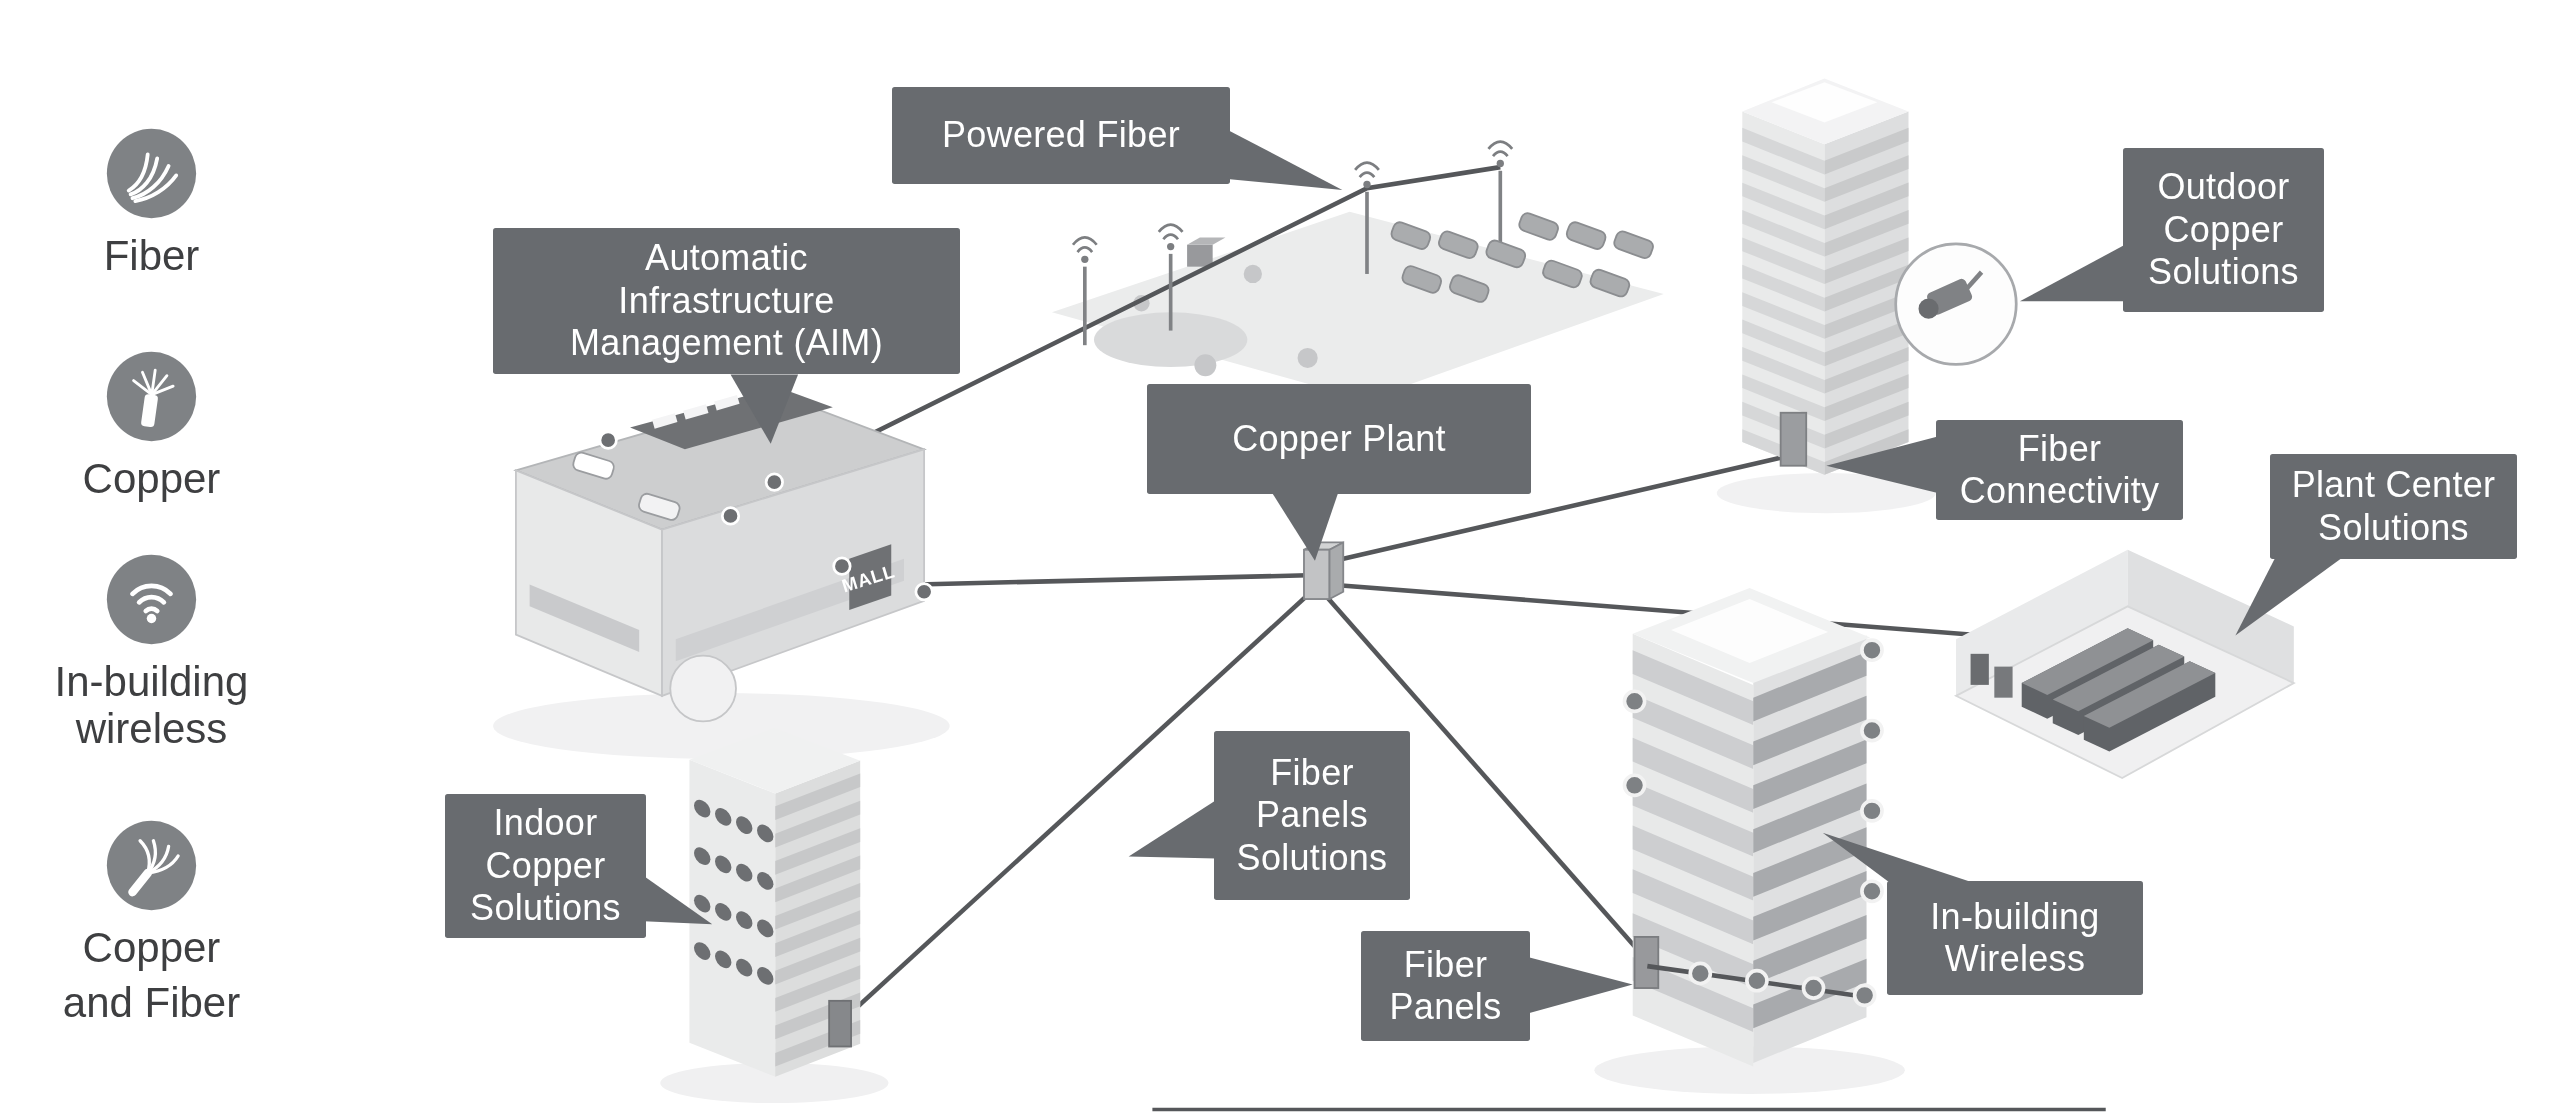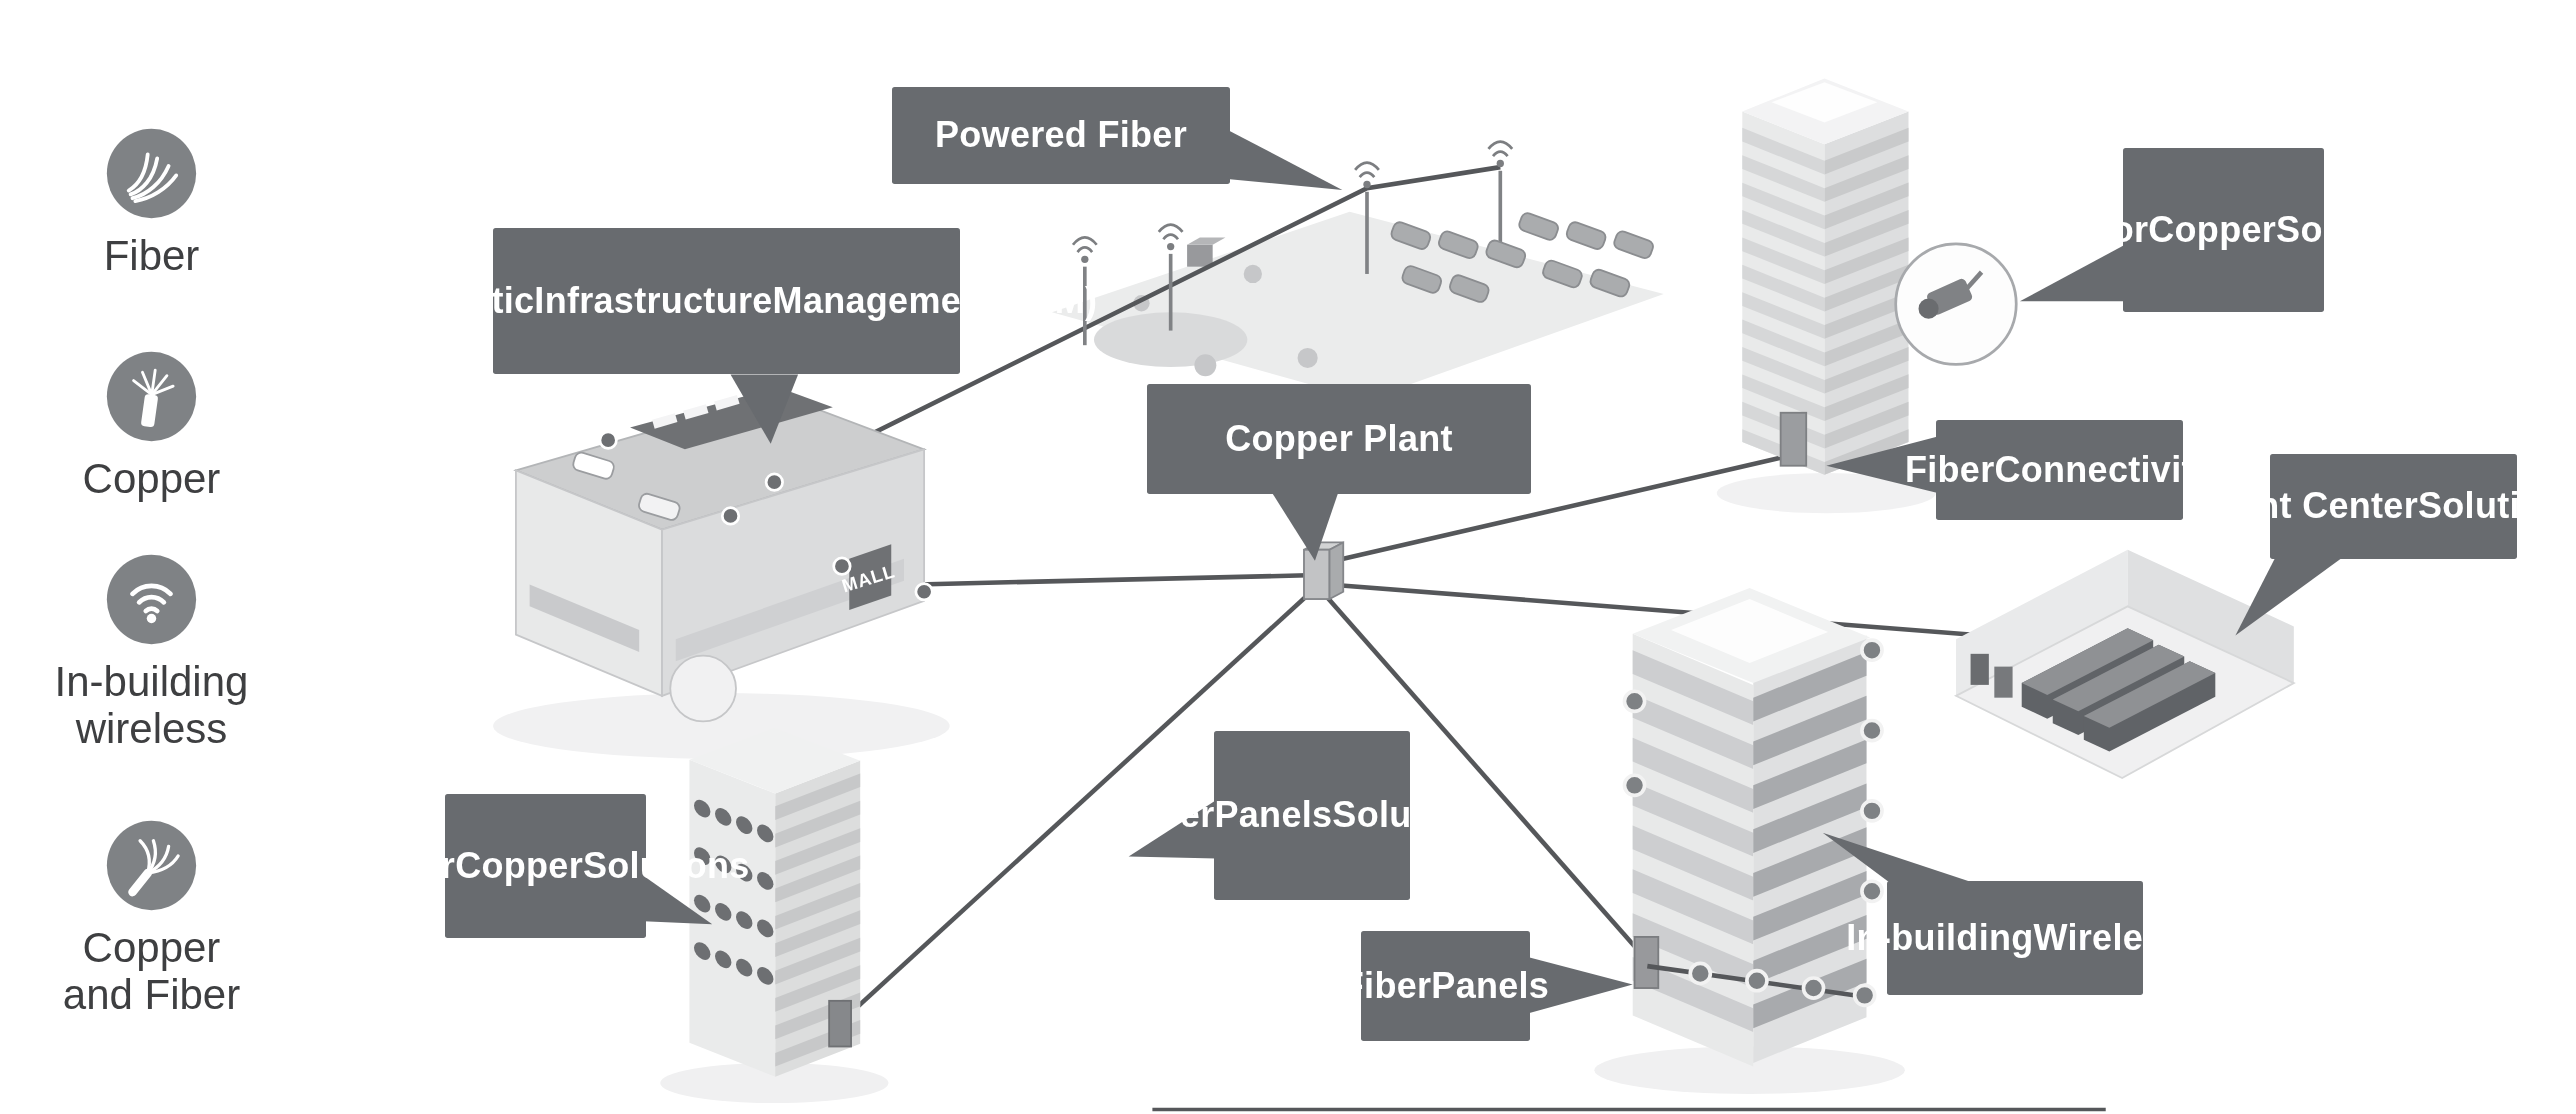--- a/index.html
+++ b/index.html
@@ -9,22 +9,22 @@
 
   
   .legend-item{position:absolute;left:42px;width:219px;display:flex;flex-direction:column;
                align-items:center;}
   .legend-icon{width:95px;height:95px;}
   .legend-label{margin-top:11px;font-size:42px;line-height:1.12;color:#3e3f41;
                 text-align:center;white-space:nowrap;}
 
   
   .callout{position:absolute;background:#686b6f;color:#ffffff;border-radius:2.7px;
-           display:flex;justify-content:center;align-items:center;
-           text-align:center;font-weight:bold;font-size:36px;line-height:1.18;
+           display:flex;flex-direction:column;justify-content:center;align-items:center;
+           text-align:center;font-weight:normal;font-size:36px;line-height:1.18;
            letter-spacing:0.3px;}
   .callout-line{white-space:nowrap;}
 </style>
 </head>
 <body>
 
 <div class="stage">
 
   <svg class="art" viewBox="0 0 2821 1221">
 
@@ -350,21 +350,21 @@
         <path d="M30 78 L46 58" stroke-width="9"></path>
         <g stroke-width="3.5">
           <path d="M46 58 C 50 44, 46 32, 38 24"></path>
           <path d="M46 58 C 54 48, 56 36, 52 24"></path>
           <path d="M46 58 C 58 52, 66 42, 68 30"></path>
           <path d="M46 58 C 62 56, 72 50, 78 40"></path>
         </g>
       </g>
     </svg>
     <div class="legend-label">Copper</div>
-    <div class="legend-label" style="margin-top:0">and Fiber</div>
+    <div class="legend-label" style="margin-top:8px">and Fiber</div>
   </div>
 
   <div class="callout" style="left:892px;top:87px;width:338px;height:97px">
     <div class="callout-line">Powered Fiber</div>
   </div>
 
   <div class="callout" style="left:493px;top:228px;width:467px;height:146px">
     <div class="callout-line">Automatic</div>
     <div class="callout-line">Infrastructure</div>
     <div class="callout-line">Management (AIM)</div>

